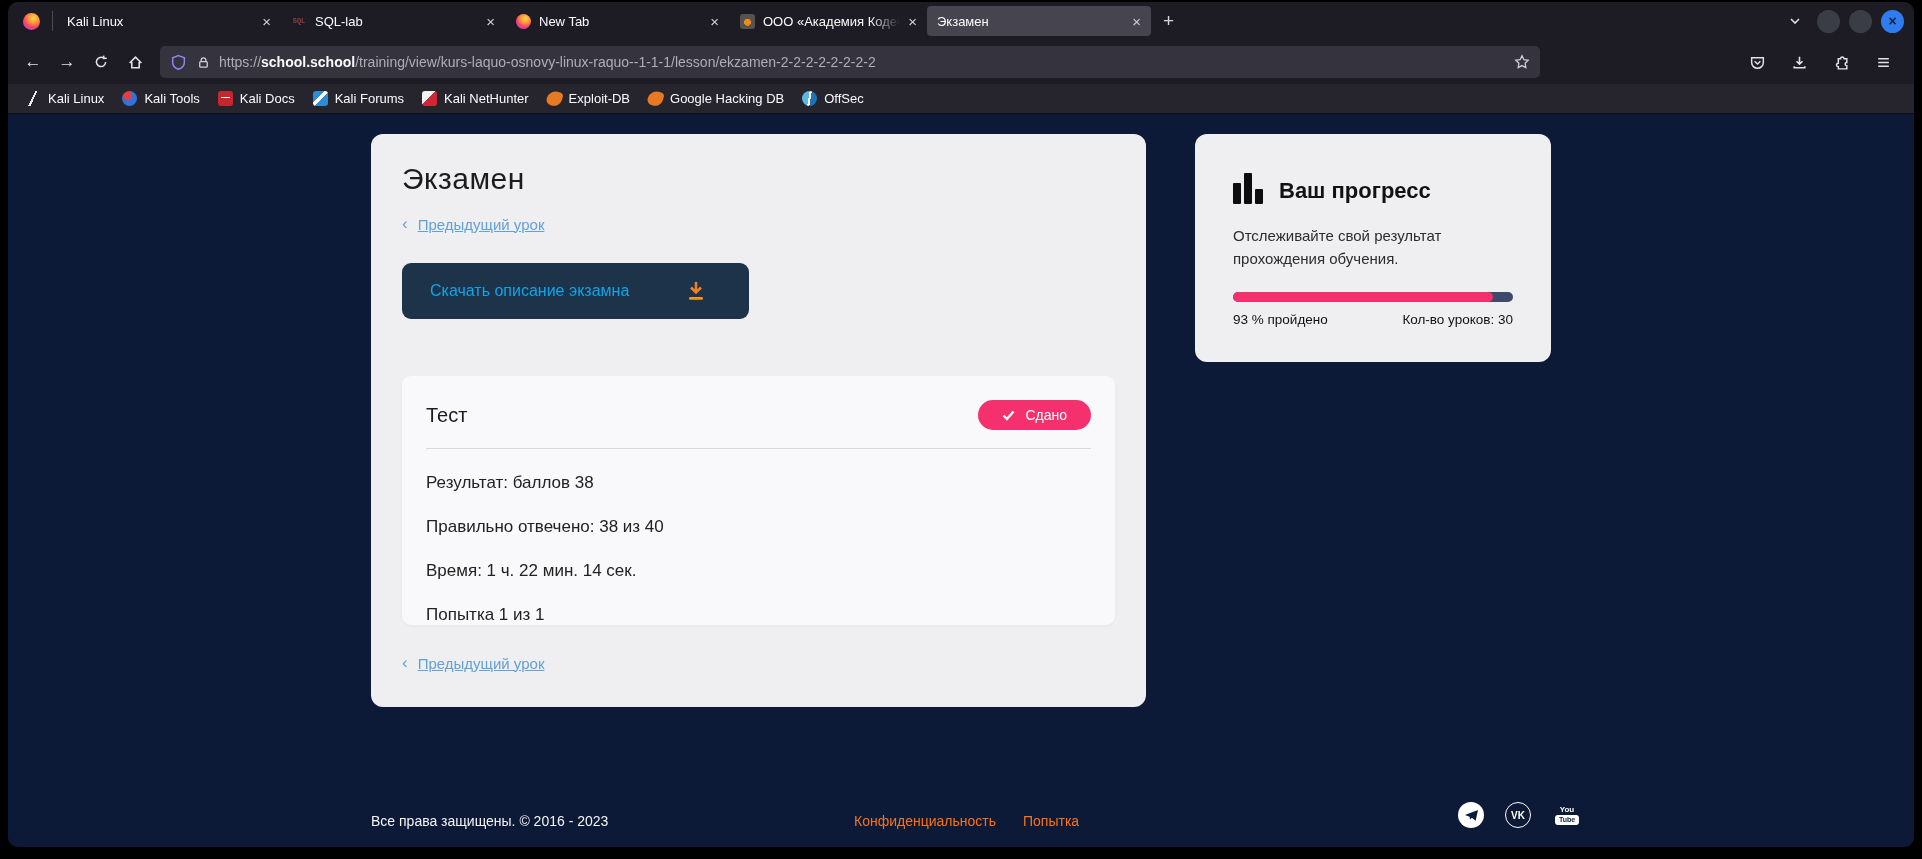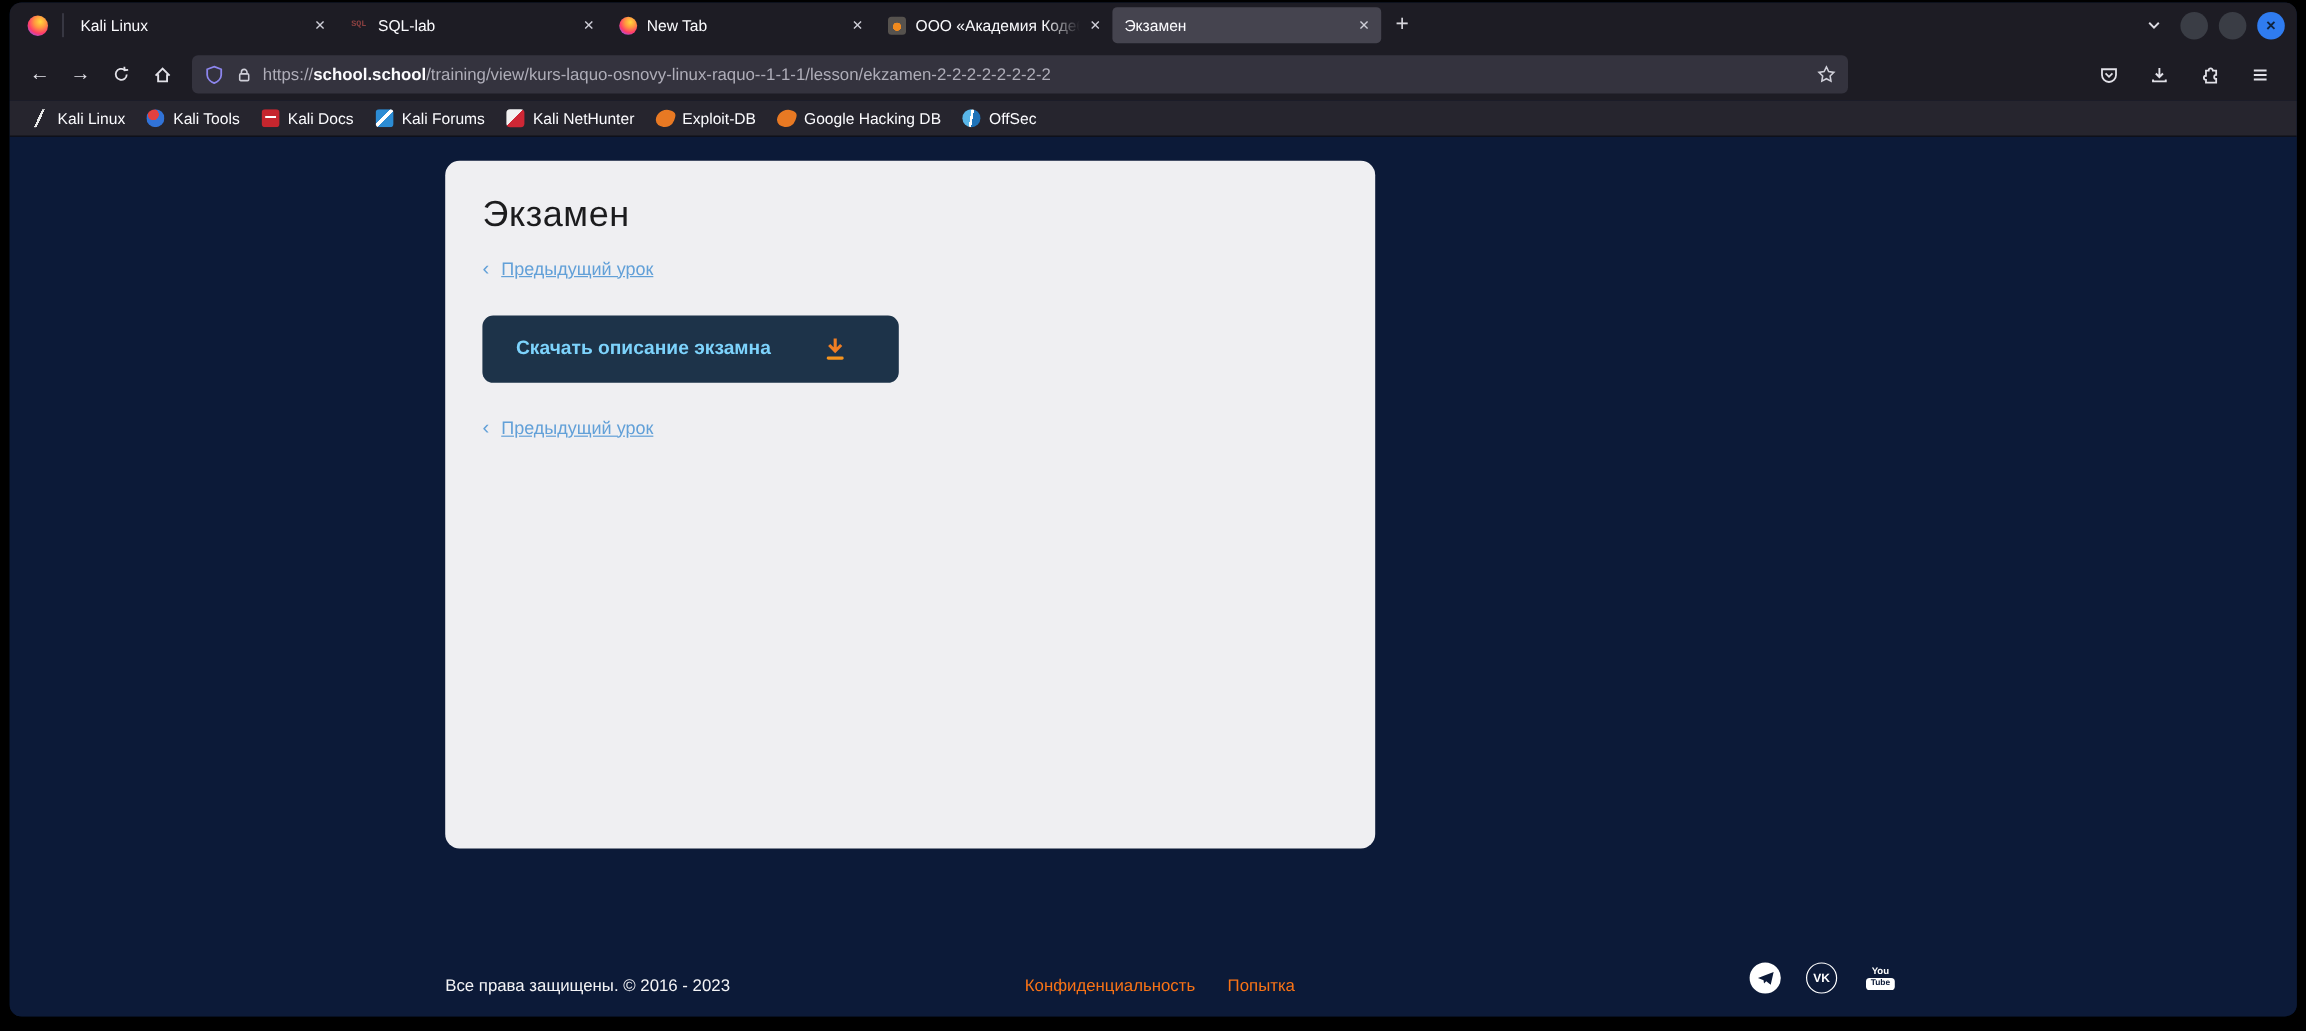--- a/index.html
+++ b/index.html
@@ -52,21 +52,21 @@
   .card { background:#efeff2; border-radius:12px; position:absolute; }
   .main-card { left:363px; top:20px; width:775px; height:573px; padding:0 31px; }
   .main-card h1 { margin-top:28px; font-size:30px; font-weight:500; color:#1c1c1e; letter-spacing:0.5px; }
   .prev-link { display:flex; align-items:center; gap:10px; margin-top:18px; color:#62a0d8; font-size:15px; }
   .prev-link .chev { font-size:17px; text-decoration:none; }
   .prev-link .txt { text-decoration:underline; }
   .prev-link.bottom { margin-top:28px; }
 
   .dl-btn { margin-top:29px; width:347px; height:56px; background:#1d3349; border:none; border-radius:9px;
     display:flex; align-items:center; justify-content:space-between; padding:0 40px 0 28px; cursor:pointer; }
-  .dl-btn span { color:#7dd3fc; font-size:16px;font-weight:bold; }
+  .dl-btn span { color:#0ea5e9; font-size:16px; }
 
   .test-card { margin-top:57px; margin-left:-0px; width:713px; height:249px; background:#f9f9fb; border-radius:9px; padding:0 24px;
     box-shadow:0 1px 3px rgba(0,0,0,0.04); }
   .test-header { display:flex; align-items:center; justify-content:space-between; padding:24px 0 18px; border-bottom:1px solid #d8d8dd; }
   .test-header h3 { font-size:20px; font-weight:500; color:#1c1c1e; }
   .badge { display:flex; align-items:center; gap:10px; background:#f5306e; color:#fff; font-size:14px;
     height:30px; padding:0 24px; border-radius:16px; }
   .result-line { margin-top:24px; font-size:17px; color:#222; }
 
   .progress-card { left:1187px; top:20px; width:356px; height:228px; padding:0 38px; }
@@ -257,27 +257,62 @@
       <button class="dl-btn">
         <span>Скачать описание экзамна</span>
         <span>
           <svg width="26" height="26" viewBox="0 0 26 26">
             <path d="M13 4v10M8 9.5 13 14.5 18 9.5" stroke="#f07e23" stroke-width="2.6" fill="none"></path>
             <rect x="6" y="19" width="14" height="2.8" rx="1.2" fill="#f5941e"></rect>
           </svg>
         </span>
       </button>
 
+      <div class="test-card">
+        <div class="test-header">
+          <h3>Тест</h3>
+          <div class="badge">
+            <span>
+              <svg width="13" height="11" viewBox="0 0 13 11">
+                  <polyline points="1.5 5.5 5 9 11.5 1.5" fill="none" stroke="#fff" stroke-width="2.4"></polyline>
+                </svg>
+            </span>
+            <span>Сдано</span>
+          </div>
+        </div>
+        <p class="result-line">Результат: баллов 38</p>
+        <p class="result-line">Правильно отвечено: 38 из 40</p>
+        <p class="result-line">Время: 1 ч. 22 мин. 14 сек.</p>
+        <p class="result-line">Попытка 1 из 1</p>
+      </div>
 
       <div class="prev-link bottom">
         <span class="chev">‹</span>
         <span class="txt">Предыдущий урок</span>
       </div>
     </div>
 
+    <div class="card progress-card">
+      <div class="prog-head">
+        <span class="bars">
+            <i></i>
+            <i></i>
+            <i></i>
+          </span>
+        <h2>Ваш прогресс</h2>
+      </div>
+      <p class="prog-desc">Отслеживайте свой результат прохождения обучения.</p>
+      <div class="prog-track">
+        <div class="prog-fill" style="width: 93%;"></div>
+      </div>
+      <div class="prog-labels">
+        <span>93 % пройдено</span>
+        <span>Кол-во уроков: 30</span>
+      </div>
+    </div>
 
     <div class="footer-copy">Все права защищены. © 2016 - 2023</div>
     <div class="footer-links">
       <span>Конфиденциальность</span>
       <span>Попытка</span>
     </div>
     <div class="socials">
       <div class="soc tg">
         <svg width="15" height="14" viewBox="0 0 16 15">
           <polygon points="1,7.6 15,2.2 12.4,13.6 8.4,10.4 6.4,12.4 6,9.4" fill="#0c1a38"></polygon>

